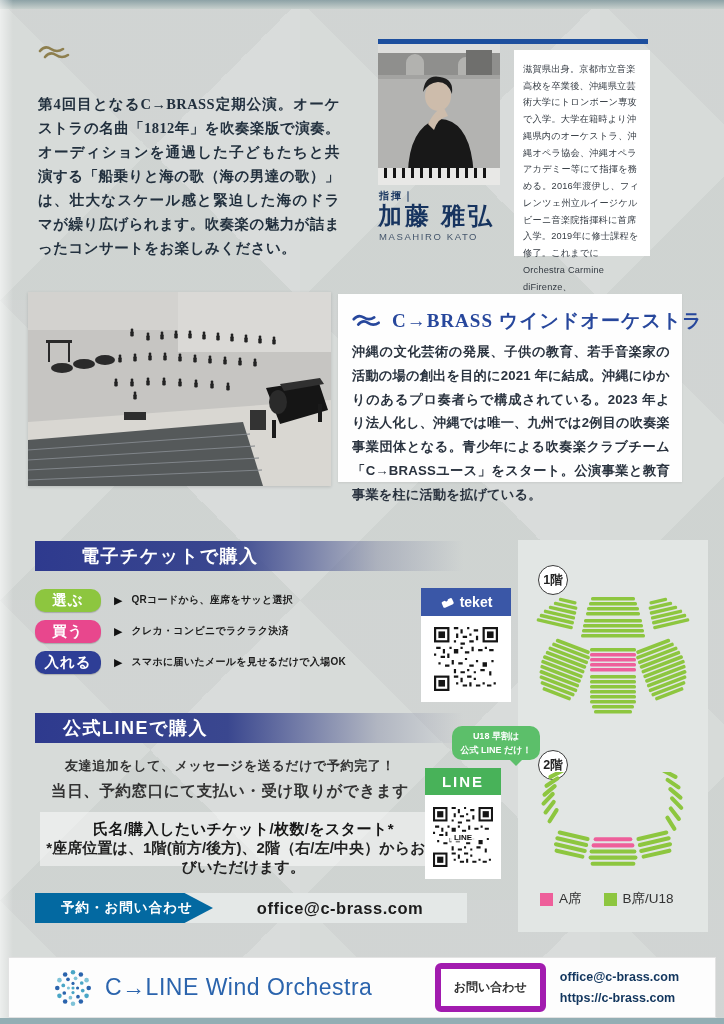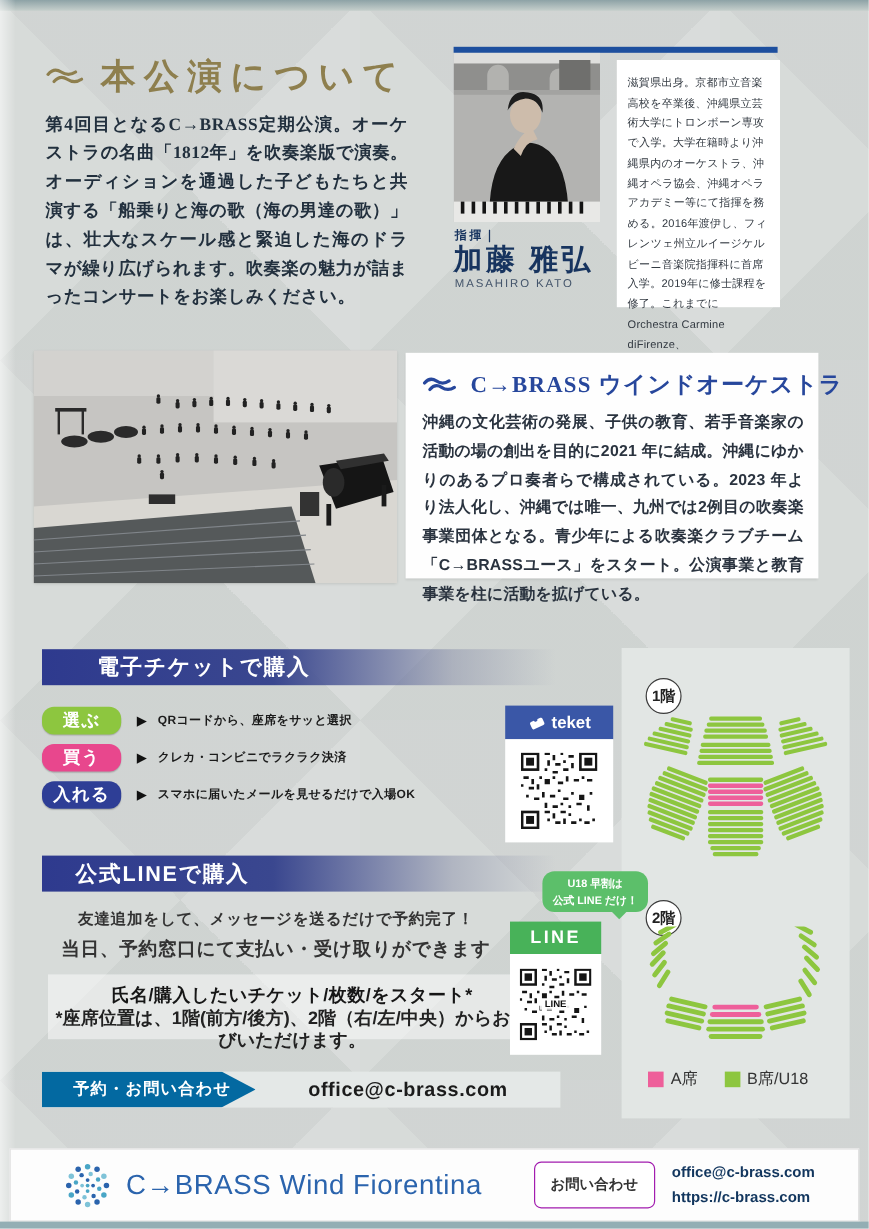--- a/index.html
+++ b/index.html
@@ -105,21 +105,21 @@
     clip-path:polygon(0 0, 84% 0, 100% 50%, 84% 100%, 0 100%);
     color:#fff; font-size:13.5px; font-weight:700; line-height:30px; padding-left:26px; letter-spacing:1px; }
   .contact-email { position:absolute; left:178px; right:0; top:0; line-height:30px; text-align:center;
     font-size:16.5px; font-weight:700; color:#1b1b1b; letter-spacing:.5px; }
 
   
   .footer { position:absolute; left:8px; top:957px; width:708px; height:61px; background:#fdfdfd;
     border:1px solid #e2e2e2; display:flex; align-items:center; }
   .footer-logo { margin-left:44px; width:40px; height:40px; flex:0 0 auto; }
   .footer-brand { margin-left:12px; font-size:23px; color:var(--brand-blue); letter-spacing:.5px; font-weight:500; white-space:nowrap; }
-  .footer-contact-btn { margin-left:auto; border:1px solid #a21caf; border-radius:6px; padding:10px 13px;
+  .footer-contact-btn { margin-left:auto; border:6px solid #a21caf; border-radius:6px; padding:10px 13px;
     font-size:12px; color:#333; font-weight:600; background:#fff; }
   .footer-links { margin:0 36px 0 14px; font-size:12.5px; color:#12365e; line-height:1.65; font-weight:600; white-space:nowrap; }
 </style>
 </head>
 <body>
 
 <div id="page">
   <div class="bg-pattern"></div>
   <div class="top-strip"></div>
   <div class="left-strip"></div>
@@ -150,21 +150,20 @@
           <rect x="-1.7" y="1" width="3.4" height="5.4" rx="1.2" fill="#222"></rect>
         </g>
     </defs>
   </svg>
 
   <div class="about-heading">
     <svg width="36" height="18" viewBox="0 0 36 18">
       <path d="M2 7 Q7 1 13 5 T25 5" fill="none" stroke="#8e7f4e" stroke-width="2.6" stroke-linecap="round"></path>
       <path d="M7 13 Q12 7 18 11 T30 11" fill="none" stroke="#8e7f4e" stroke-width="2.6" stroke-linecap="round"></path>
     </svg>
-    <span>本公演について</span>
   </div>
   <p class="about-body">第4回目となるC→BRASS定期公演。オーケストラの名曲「1812年」を吹奏楽版で演奏。オーディションを通過した子どもたちと共演する「船乗りと海の歌（海の男達の歌）」は、壮大なスケール感と緊迫した海のドラマが繰り広げられます。吹奏楽の魅力が詰まったコンサートをお楽しみください。</p>
 
   <div class="photo-topbar"></div>
   <svg class="conductor-photo" viewBox="0 0 122 141">
     <rect width="122" height="141" fill="#b3b3b1"></rect>
     <rect x="0" y="0" width="122" height="9" fill="#dededc"></rect>
     <rect x="0" y="9" width="122" height="22" fill="#8f8f8d"></rect>
     <path d="M10 31 h18 v-12 a9 9 0 0 1 18 0 v12z" fill="#c9c9c7" opacity=".6"></path>
     <path d="M64 31 h16 v-10 a8 8 0 0 1 16 0 v10z" fill="#c9c9c7" opacity=".6"></path>
@@ -479,21 +478,21 @@
           <circle cx="-3.5" cy="-6.1" r="1.3" fill="#2b64ad"></circle>
         <circle cx="1.8" cy="-6.8" r="1.3" fill="#7fc3d8"></circle>
           <circle cx="6.1" cy="-3.5" r="1.3" fill="#49a6c6"></circle>
         <circle cx="3.2" cy="0" r="1.1" fill="#2b64ad"></circle>
           <circle cx="0" cy="3.2" r="1.1" fill="#49a6c6"></circle>
         <circle cx="-3.2" cy="0" r="1.1" fill="#7fc3d8"></circle>
           <circle cx="0" cy="-3.2" r="1.1" fill="#2b64ad"></circle>
         <circle cx="0" cy="0" r="1.1" fill="#49a6c6"></circle>
       </g>
     </svg>
-    <div class="footer-brand">C→BRASS Wind Fiorentina</div>
+    <div class="footer-brand">C→LINE Wind Orchestra</div>
     <div class="footer-contact-btn">お問い合わせ</div>
     <div class="footer-links">
       <div>office@c-brass.com</div>
       <div>https://c-brass.com</div>
     </div>
   </div>
 
   <div class="bottom-strip"></div>
 </div>
 

